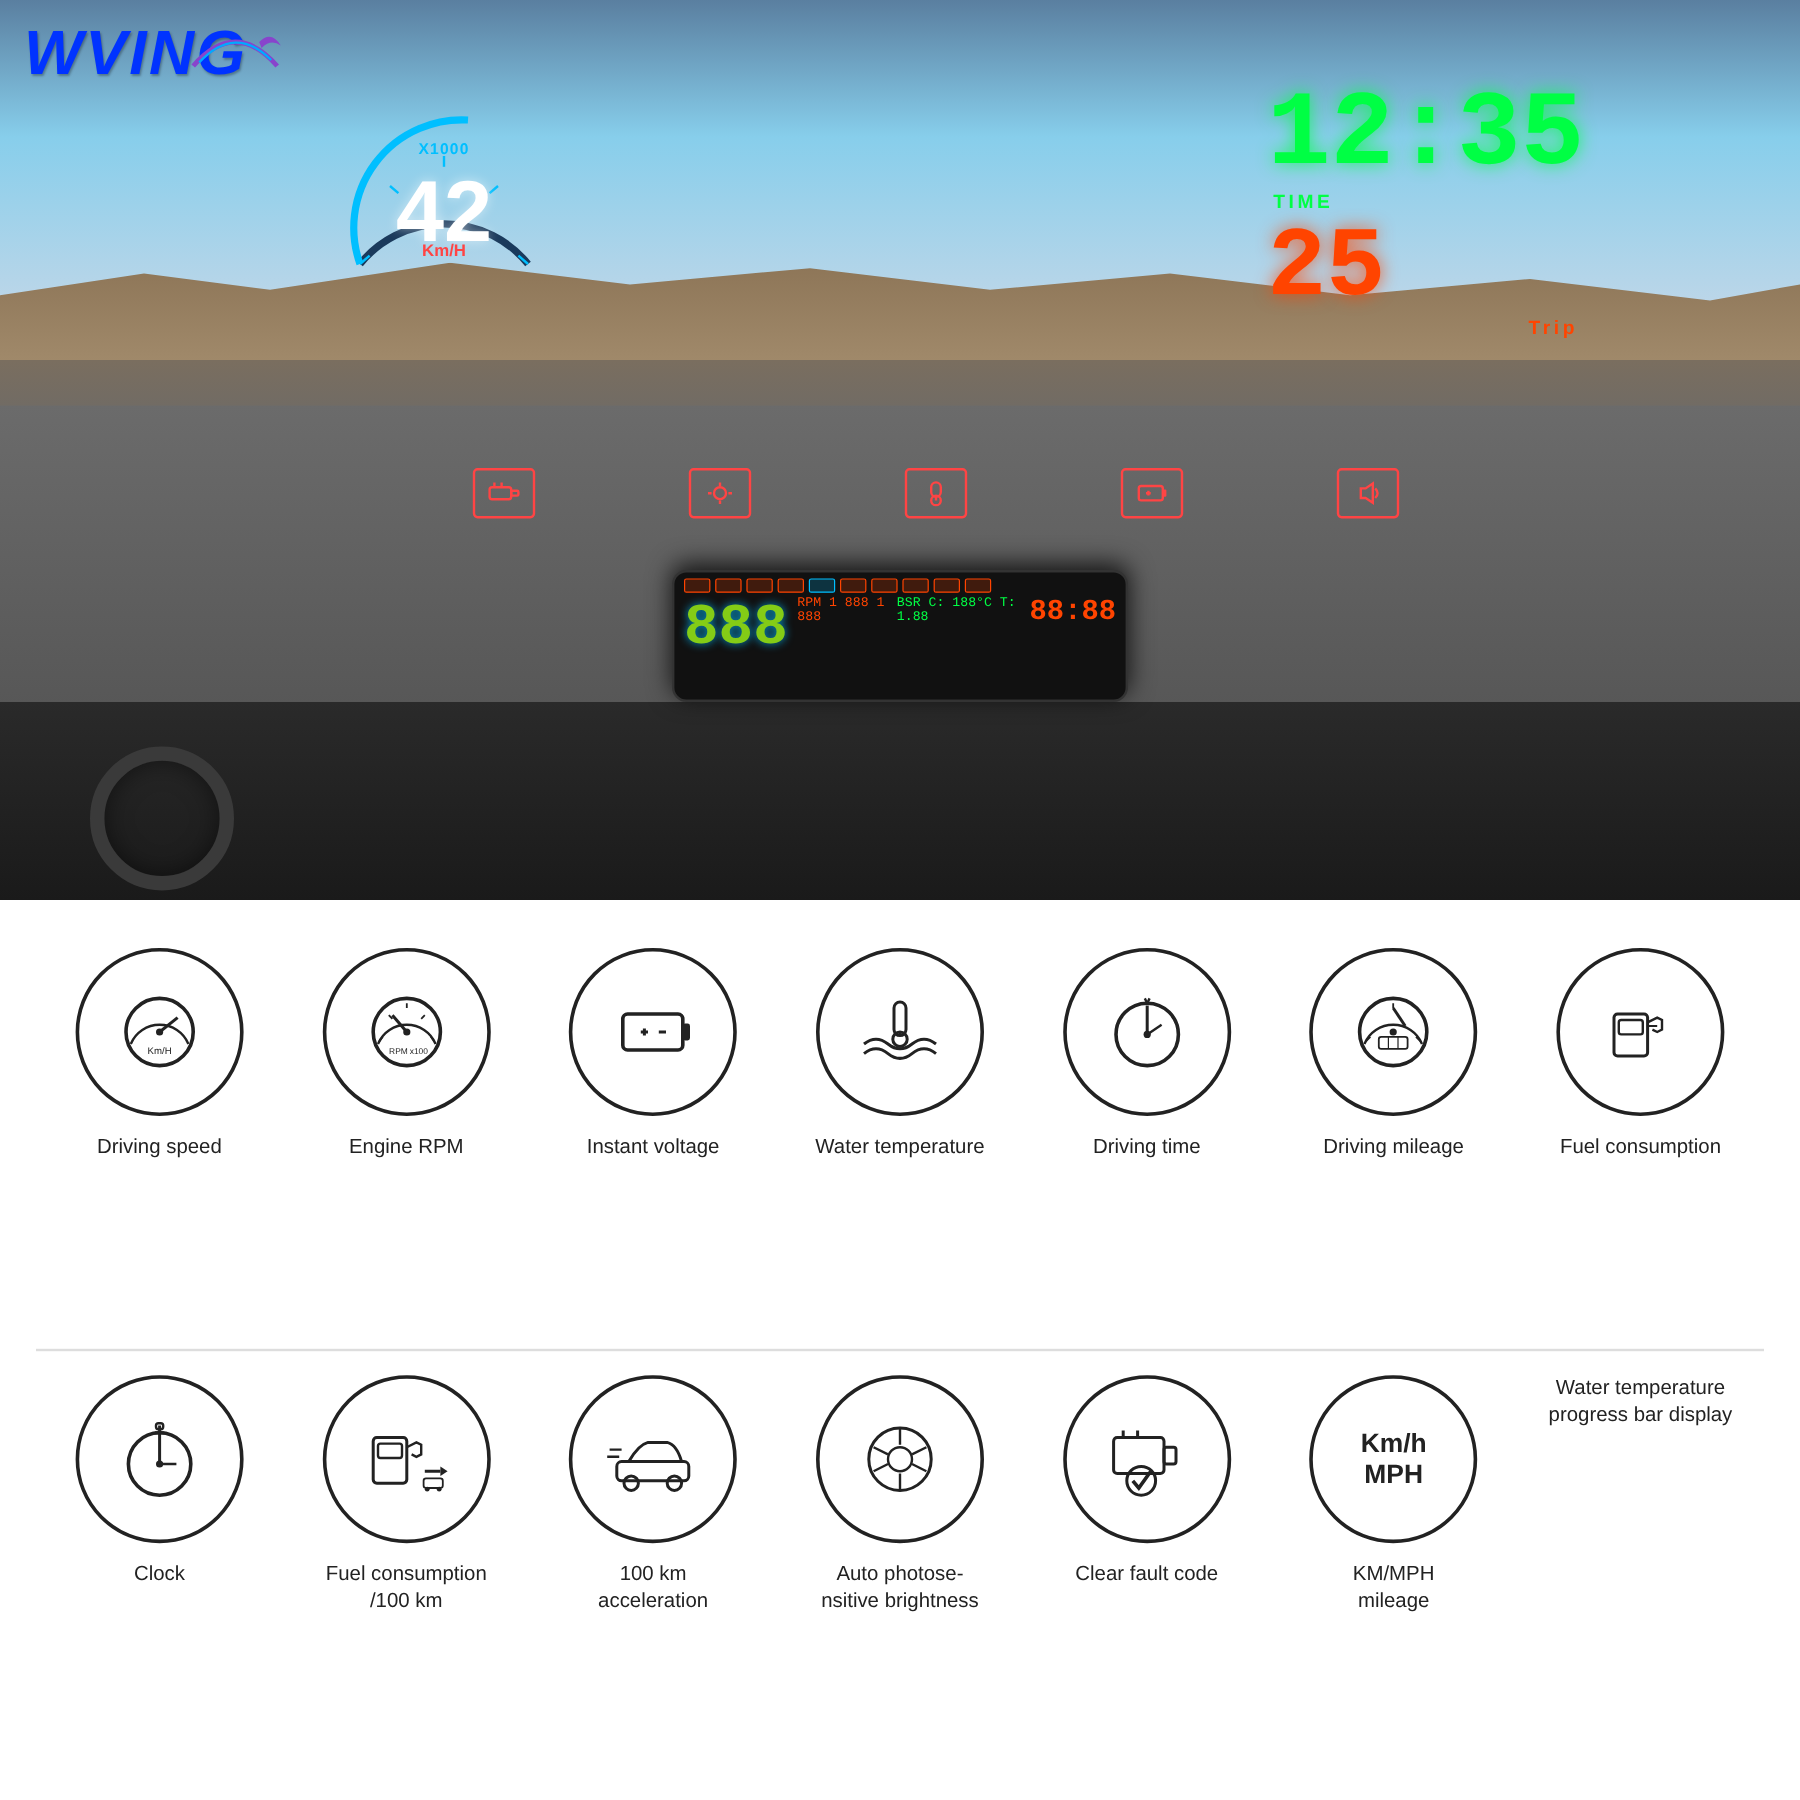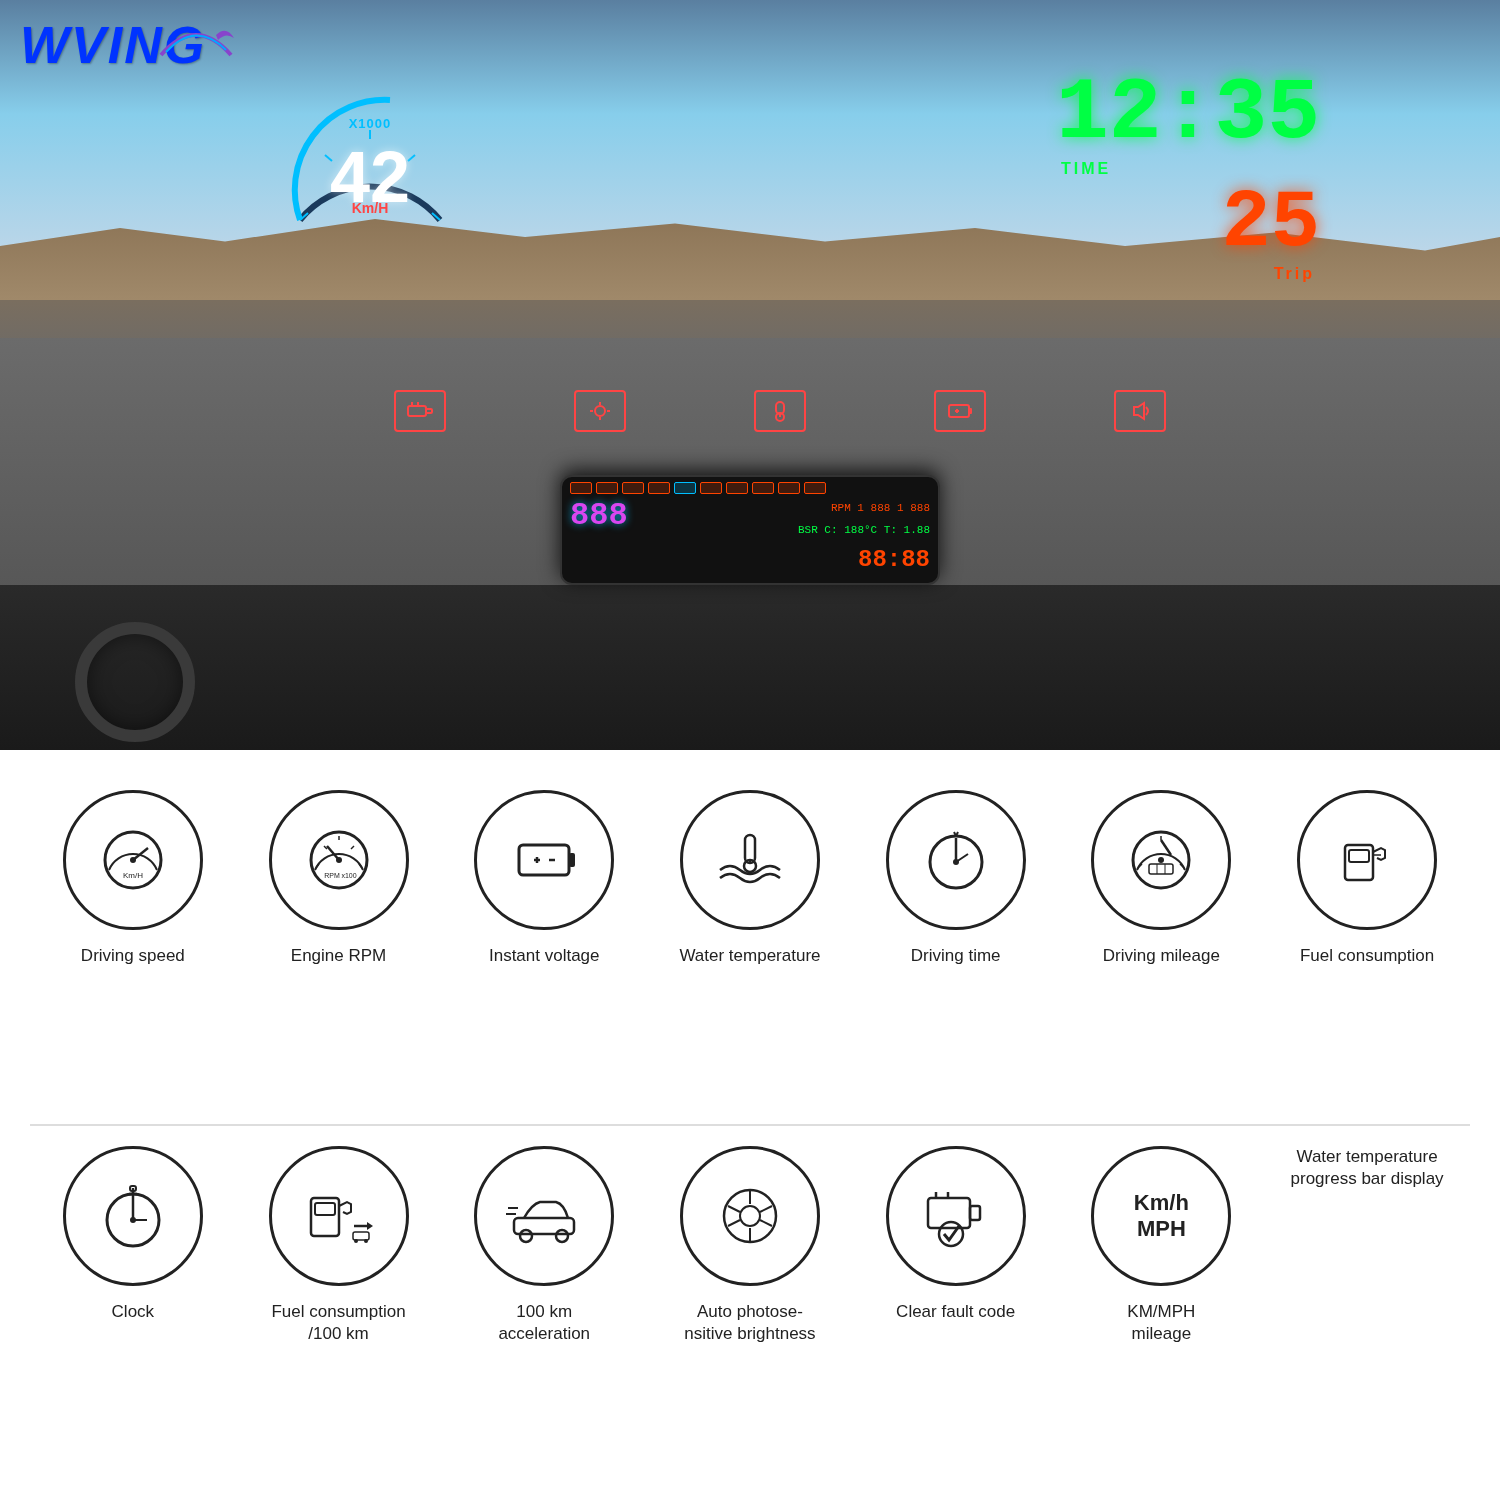--- a/index.html
+++ b/index.html
@@ -141,21 +141,21 @@
       transform: translateX(-50%);
       color: #ff4444;
       font-size: 14px;
       font-weight: bold;
     }
 
     
     .center-hud {
       display: flex;
       flex-direction: column;
-      align-items: flex-end;
+      align-items: flex-start;
       margin-top: 10px;
     }
     .hud-time {
       font-size: 88px;
       font-weight: bold;
       color: #00ff44;
       font-family: 'Courier New', monospace;
       text-shadow: 0 0 15px rgba(0,255,68,0.8);
       line-height: 1;
     }
@@ -237,32 +237,31 @@
       border: 1px solid #ff4400;
       border-radius: 2px;
       background: rgba(255,68,0,0.2);
     }
     .device-display-row {
       display: flex;
       gap: 8px;
       flex: 1;
     }
     .device-speed {
-      color: #d946ef;
-      font-size: 32px;
+      color: #84cc16;
+      font-size: 48px;
       font-family: 'Courier New', monospace;
       font-weight: bold;
       text-shadow: 0 0 8px rgba(0,191,255,0.8);
     }
     .device-right {
       display: flex;
-      flex-direction: column;
+      flex-direction: row;
       justify-content: space-around;
       flex: 1;
-      align-items: flex-end;
     }
     .device-line {
       color: #00ff44;
       font-size: 11px;
       font-family: 'Courier New', monospace;
     }
     .device-time-big {
       color: #ff4400;
       font-size: 24px;
       font-family: 'Courier New', monospace;

